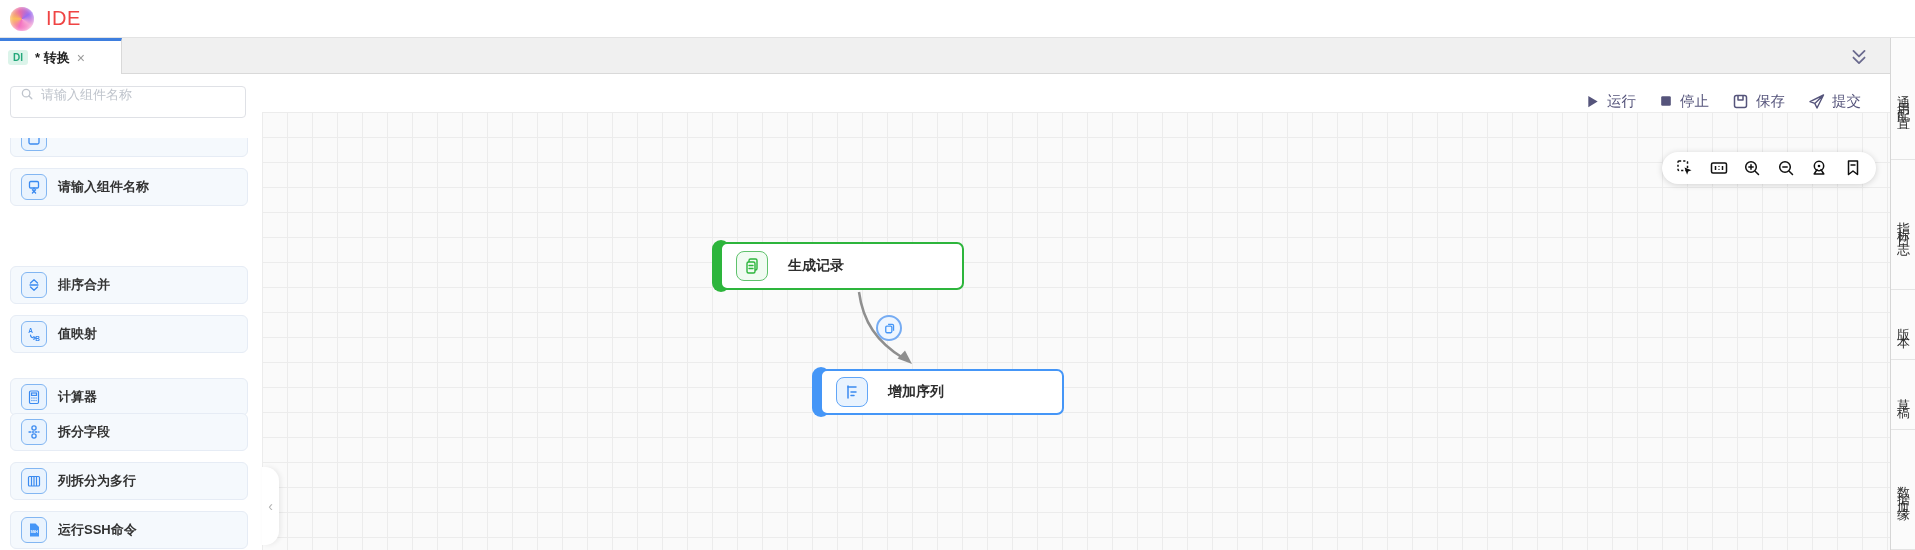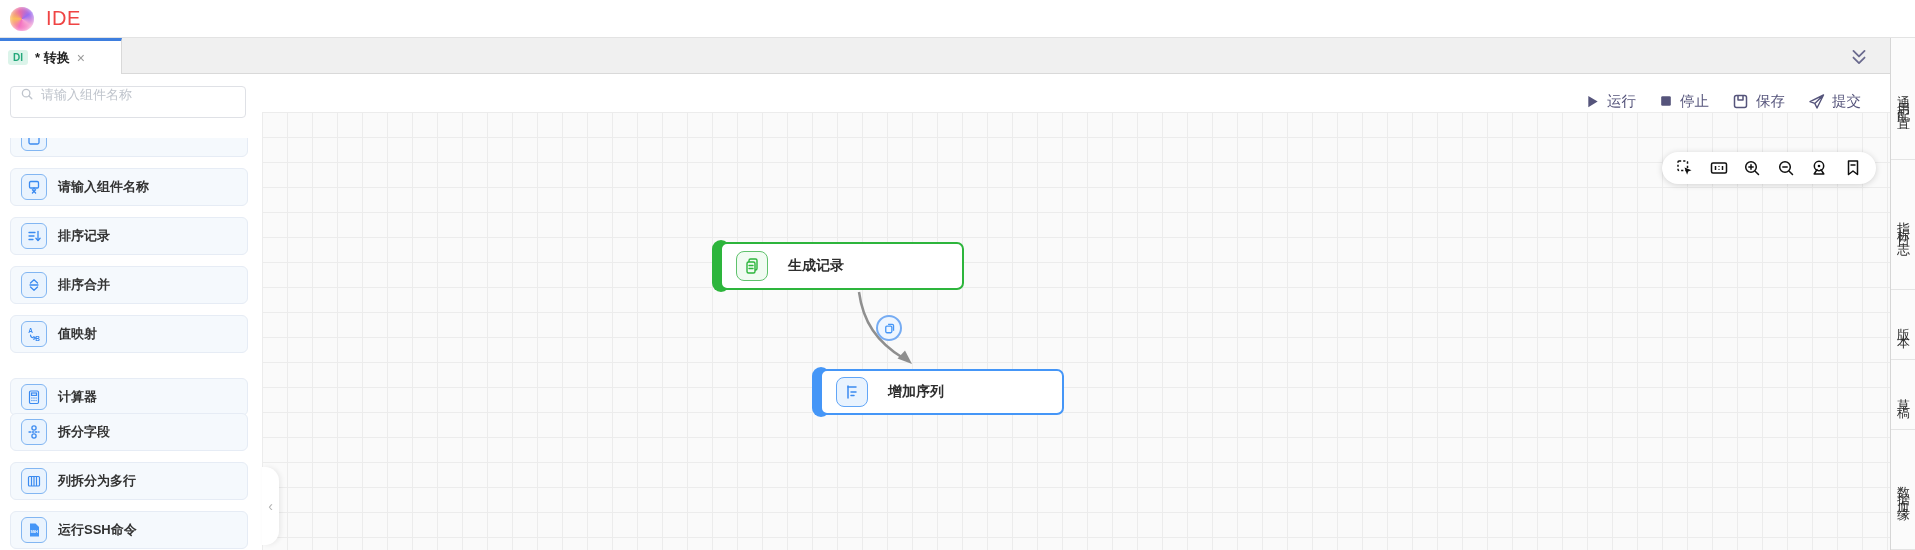--- a/index.html
+++ b/index.html
@@ -140,32 +140,20 @@
           <svg width="16" height="16" viewBox="0 0 16 16" fill="none" stroke="#3a8af0" stroke-width="1.3" stroke-linecap="round">
             <rect x="3.5" y="2.5" width="9" height="6.5" rx="1.2"></rect>
               <line x1="8" y1="9" x2="8" y2="10.3"></line>
             <line x1="6.4" y1="10.8" x2="9.6" y2="14"></line>
               <line x1="9.6" y1="10.8" x2="6.4" y2="14"></line>
           </svg>
         </span>
         <span class="comp-label">请输入组件名称</span>
       </div>
 
-      <div class="comp-item" style="top:79px">
-        <span class="comp-icon">
-          <svg width="16" height="16" viewBox="0 0 16 16" fill="none" stroke="#3a8af0" stroke-width="1.3" stroke-linecap="round" stroke-linejoin="round">
-            <line x1="3" y1="4.5" x2="9" y2="4.5"></line>
-              <line x1="3" y1="8" x2="8" y2="8"></line>
-              <line x1="3" y1="11.5" x2="7" y2="11.5"></line>
-            <line x1="12" y1="3.5" x2="12" y2="12"></line>
-              <polyline points="9.9,10.2 12,12.6 14.1,10.2"></polyline>
-          </svg>
-        </span>
-        <span class="comp-label">排序记录</span>
-      </div>
 
       <div class="comp-item" style="top:128px">
         <span class="comp-icon">
           <svg width="16" height="16" viewBox="0 0 16 16" fill="none" stroke="#3a8af0" stroke-width="1.3" stroke-linecap="round" stroke-linejoin="round">
             <polyline points="4.5,6 8,2.8 11.5,6"></polyline>
               <line x1="4" y1="8" x2="12" y2="8"></line>
               <polyline points="4.5,10 8,13.2 11.5,10"></polyline>
           </svg>
         </span>
         <span class="comp-label">排序合并</span>

